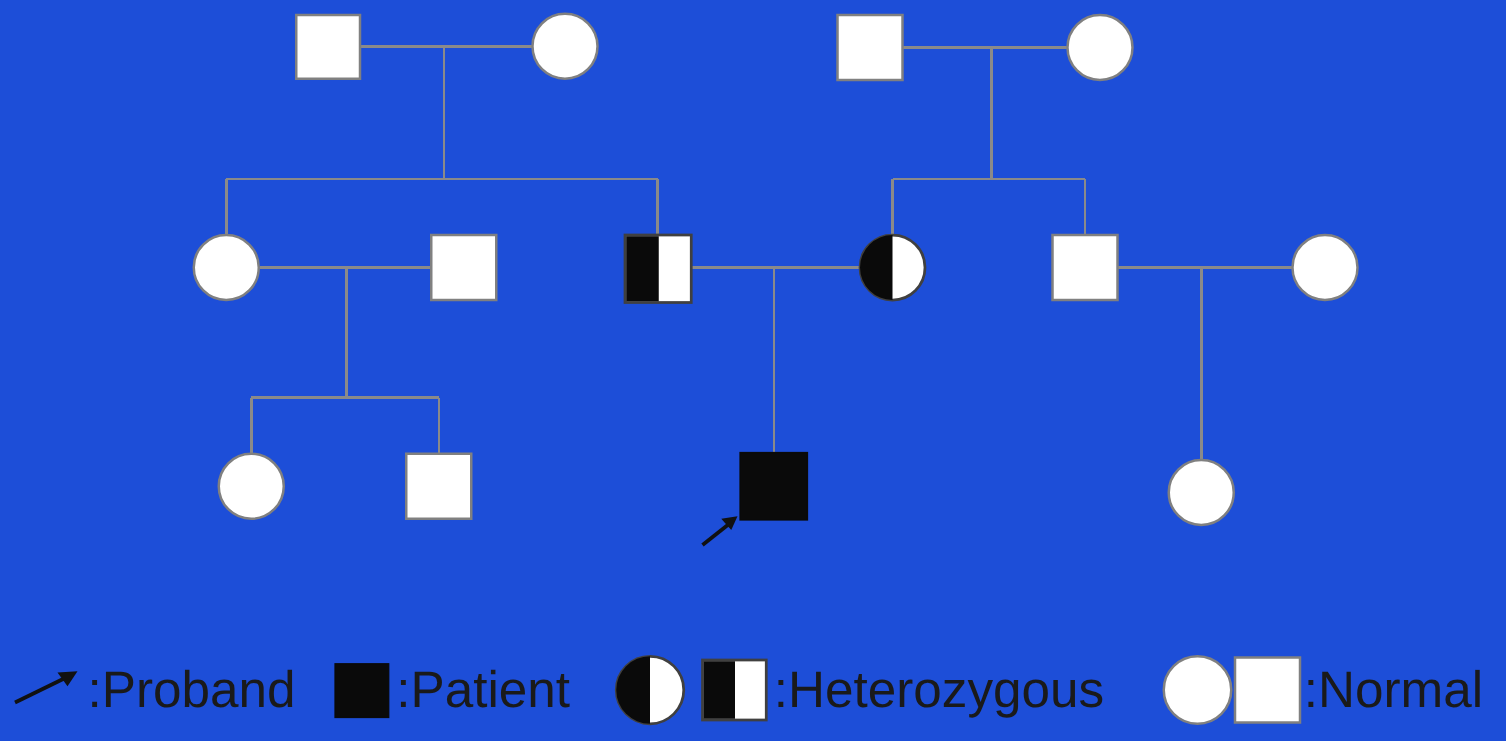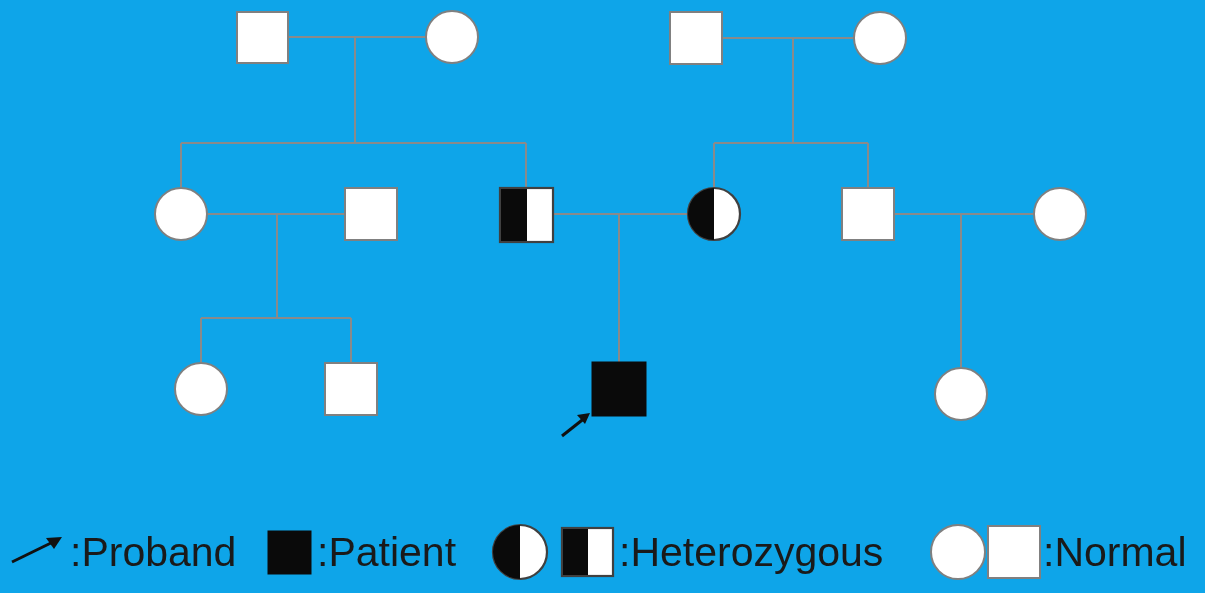--- a/index.html
+++ b/index.html
@@ -10,21 +10,21 @@
   body {
     width: 1205px;
     height: 593px;
     font-family: "Liberation Sans", sans-serif;
     overflow: hidden;
   }
   #pedigree-root {
     position: relative;
     width: 1205px;
     height: 593px;
-    background: #0ea5e9;
+    background: #1d4ed8;
   }
   svg.figure {
     display: block;
     width: 1205px;
     height: 593px;
   }
   .sym-stroke {
     fill: #ffffff;
     stroke: #808080;
     stroke-width: 2;

